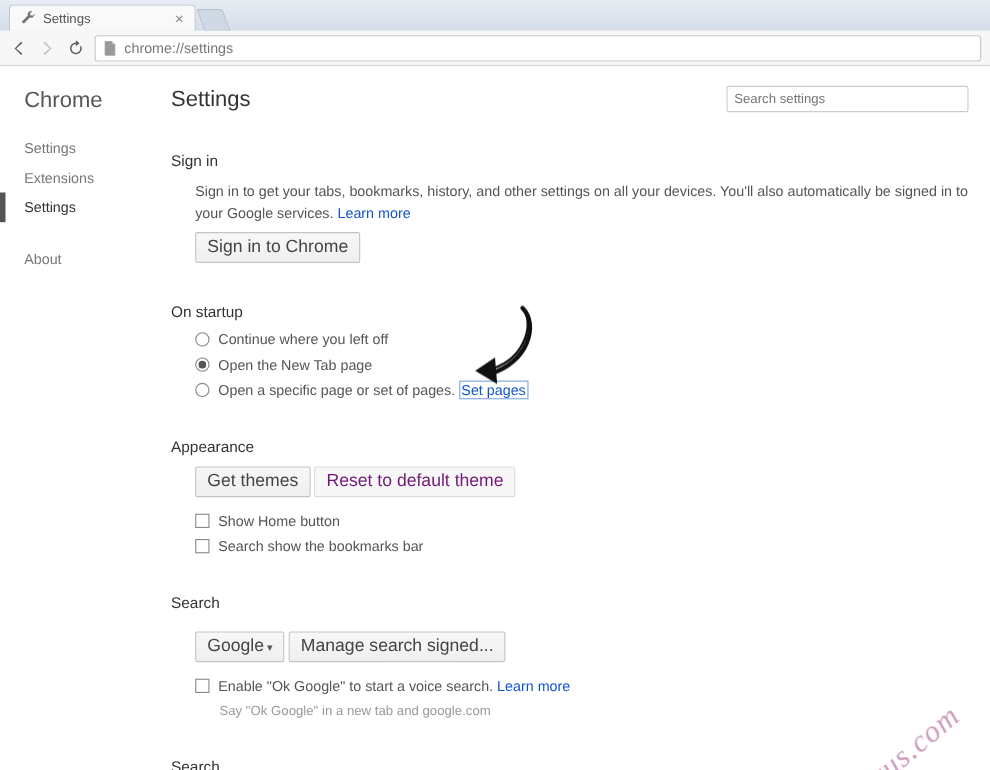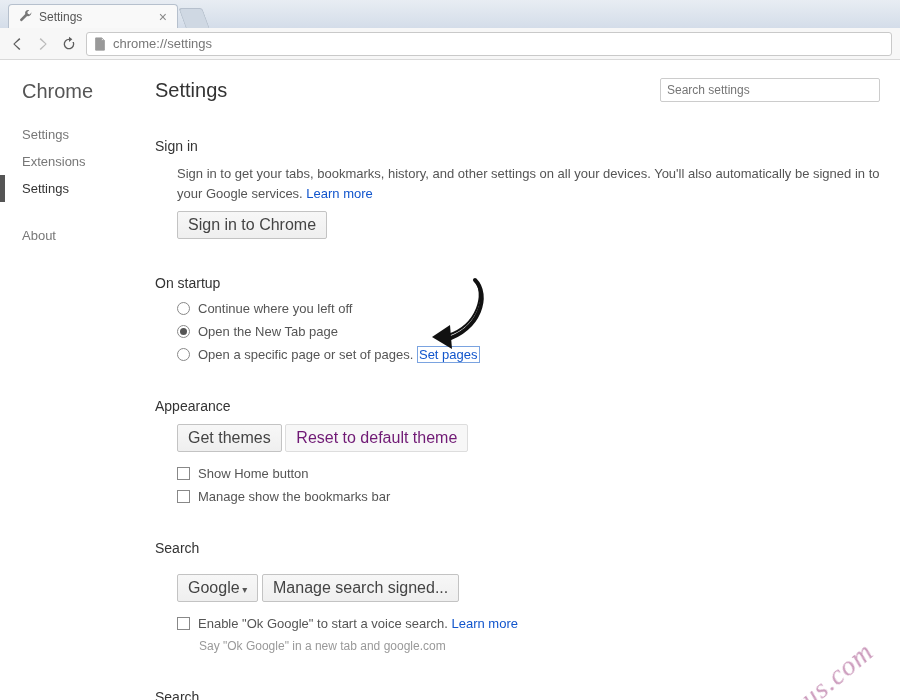--- a/index.html
+++ b/index.html
@@ -153,21 +153,21 @@
       <h3>Appearance</h3>
       <div class="section-body">
         <span class="btn">Get themes</span>
         <span class="btn disabled">Reset to default theme</span>
         <div class="check-row" style="margin-top:14px;">
           <span class="check"></span>
           <span>Show Home button</span>
         </div>
         <div class="check-row">
           <span class="check"></span>
-          <span>Manage show the bookmarks bar</span>
+          <span>Search show the bookmarks bar</span>
         </div>
       </div>
     </div>
 
     <div class="section">
       <h3>Search</h3>
       <div class="section-body">
         <div class="row-gap"></div>
         <span class="btn drop">Google</span>
         <span class="btn">Manage search signed...</span>

